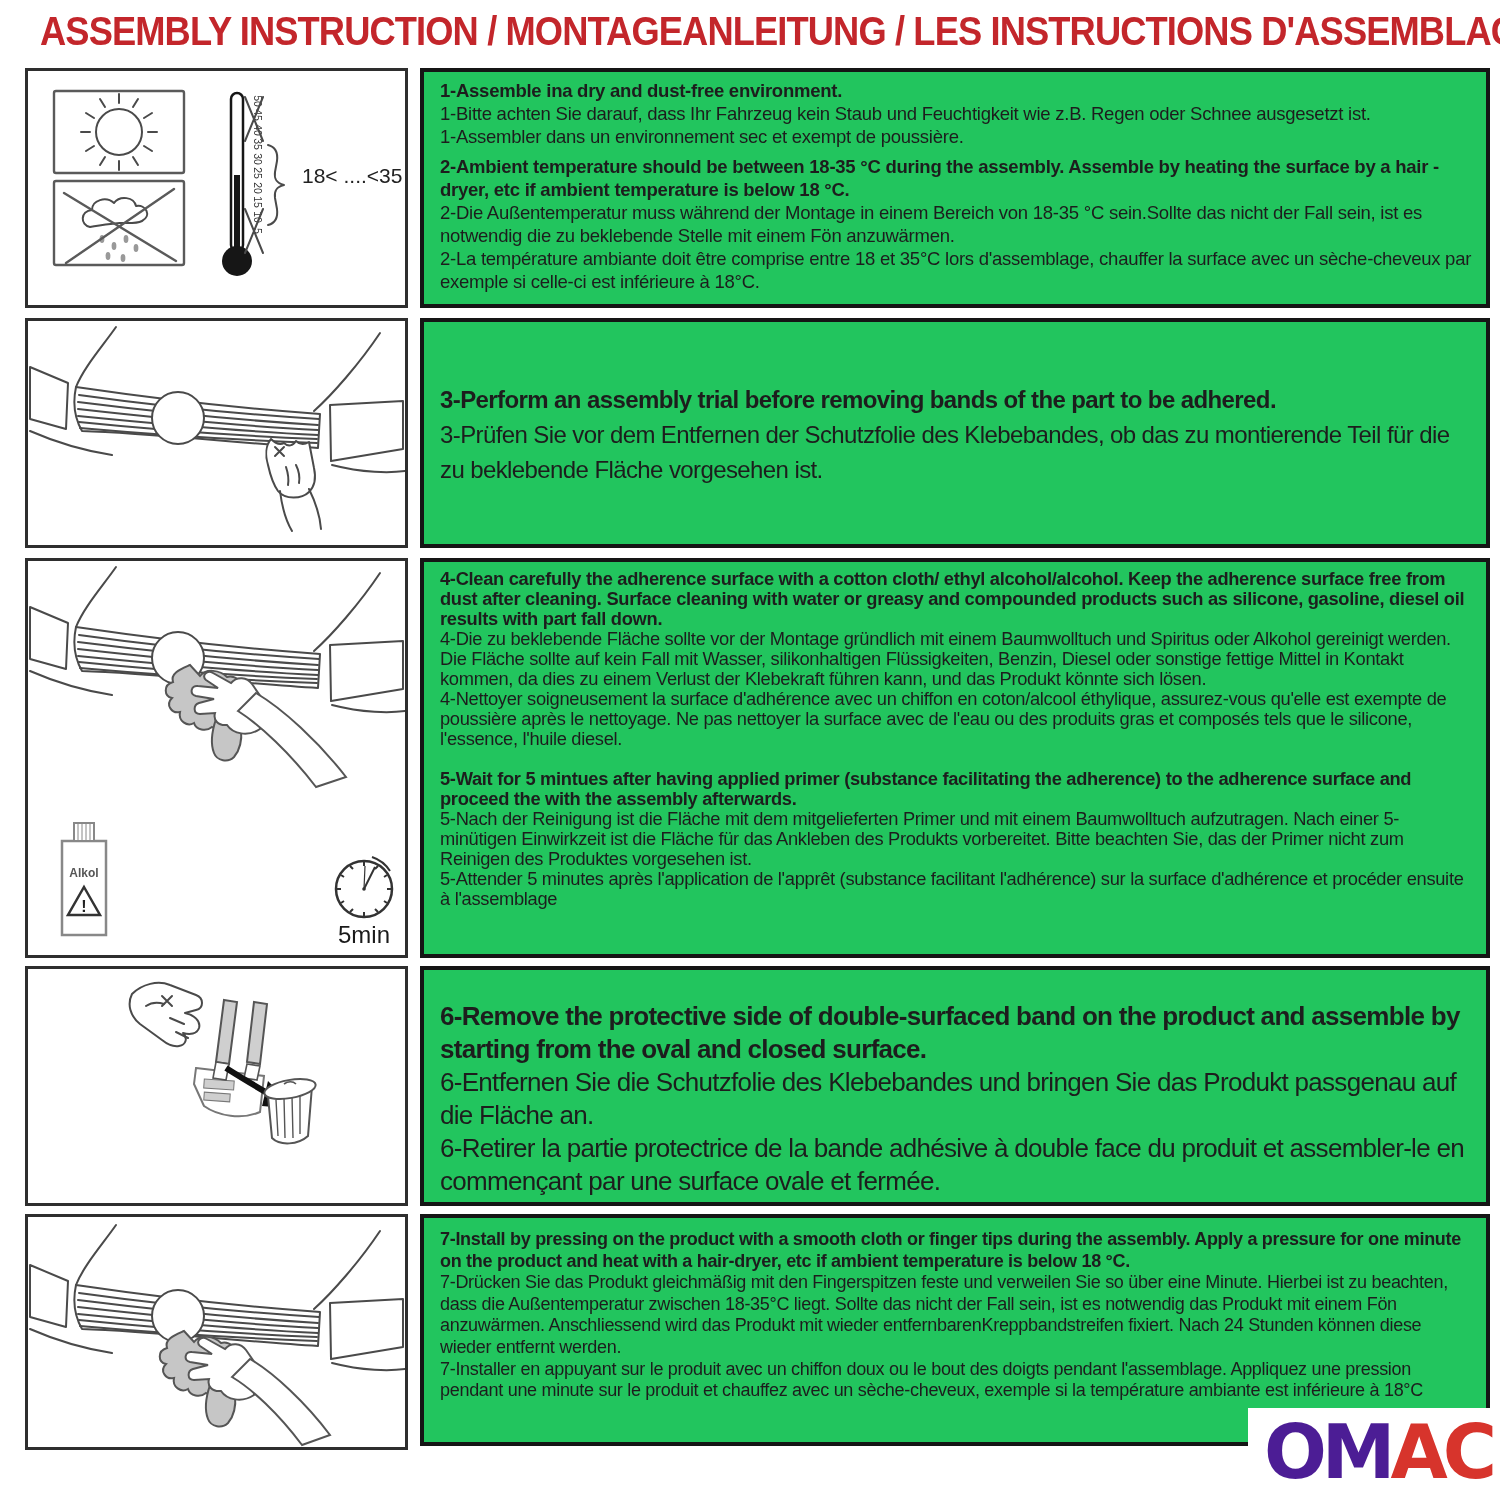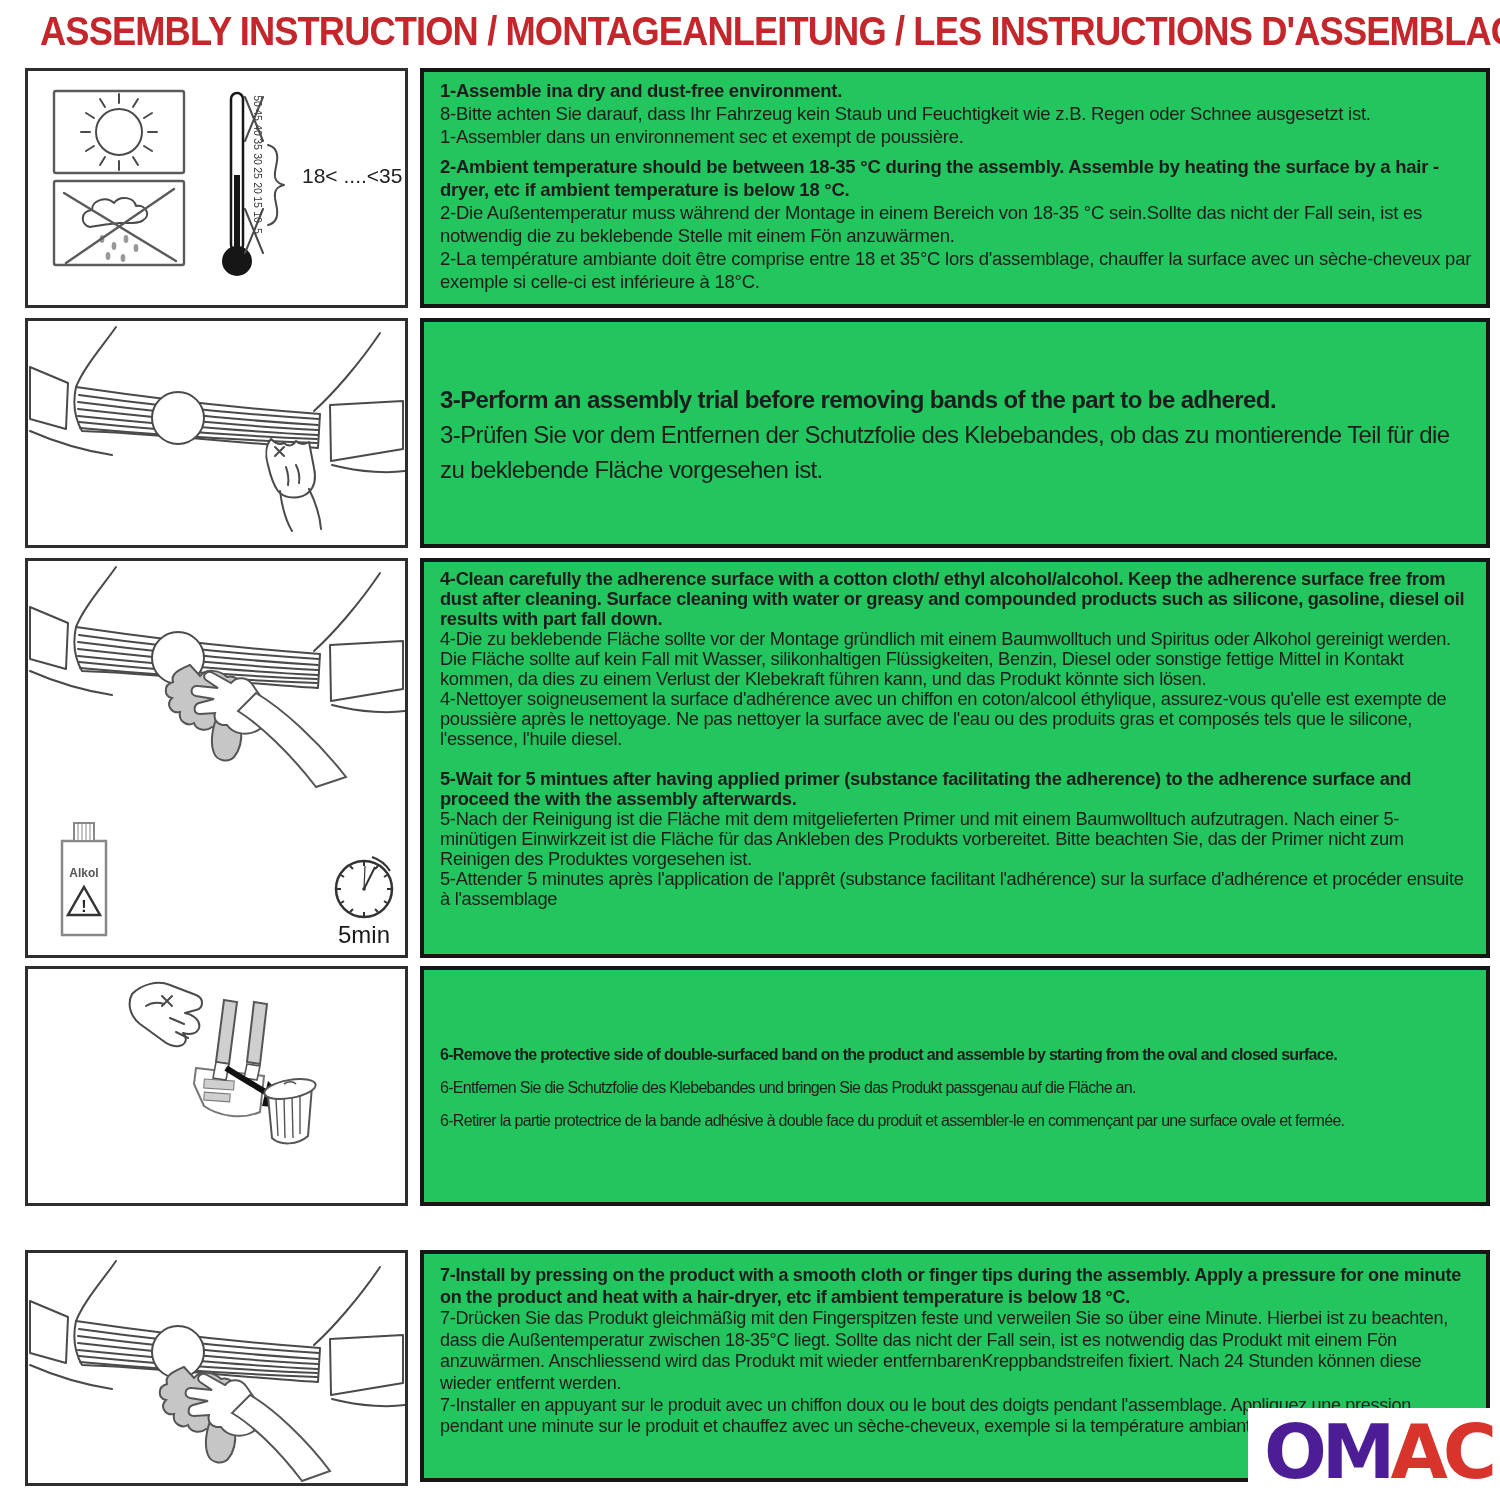--- a/index.html
+++ b/index.html
@@ -6,32 +6,32 @@
   .page{position:relative;width:1500px;height:1500px;background:#fff;overflow:hidden;
         font-family:"Liberation Sans",sans-serif;color:#1d1d1d;}
   .title{position:absolute;top:8px;left:40px;white-space:nowrap;font-weight:bold;
          font-size:41px;color:#C3262B;letter-spacing:-1px;
          transform:scaleX(.885);transform-origin:left top;}
   .row{position:absolute;left:25px;display:flex;align-items:flex-start;}
   #row1{top:68px;height:240px;}
   #row2{top:318px;height:230px;}
   #row3{top:558px;height:400px;}
   #row4{top:966px;height:240px;}
-  #row5{top:1214px;height:236px;margin-top:36px;}
+  #row5{top:1214px;height:236px;}
   .illus{width:383px;height:100%;border:3px solid #2e2e2e;background:#fff;
          flex:none;box-sizing:border-box;}
   .illus svg{display:block;width:100%;height:100%;}
   .tbox{width:1070px;margin-left:12px;border:4px solid #151515;background:#22c55e;
         box-sizing:border-box;height:100%;padding:7px 14px 4px 16px;
         display:flex;flex-direction:column;}
   #row5 .tbox{height:232px;padding-top:11px;}
   #row1 .tbox{font-size:18.5px;line-height:23px;letter-spacing:-0.25px;}
   #row2 .tbox{font-size:24px;line-height:35px;letter-spacing:-0.6px;justify-content:center;}
   #row3 .tbox{font-size:18.3px;line-height:20px;letter-spacing:-0.3px;}
-  #row4 .tbox{font-size:16px;line-height:33px;letter-spacing:-0.7px;justify-content:center;}
+  #row4 .tbox{font-size:26px;line-height:33px;letter-spacing:-0.7px;justify-content:flex-end;}
   #row5 .tbox{font-size:18px;line-height:21.6px;letter-spacing:-0.3px;}
   .para.bold{font-weight:bold;}
   #row1 .para.spacer{margin-top:7px;}
   #row3 .para.spacer{margin-top:20px;}
   .logo{position:absolute;right:2px;bottom:4px;background:#fff;padding:0 6px 0 16px;
         font-family:"DejaVu Sans",sans-serif;font-weight:bold;font-size:74px;
         line-height:88px;letter-spacing:-5px;white-space:nowrap;}
   .logo .lblack{color:#4c1d95;}
   .logo .lred{color:#D7342C;margin-top:48px;}
   
@@ -83,21 +83,21 @@
           </g>
           <path class="ln" d="M217,26 L235,70 M235,26 L217,70"></path>
           <path class="ln" d="M217,138 L235,182 M235,138 L217,182"></path>
           <path class="ln" d="M240,74 c8,2 10,8 9,16 l-2,11 c-1,7 1,11 9,13 c-8,2 -10,6 -9,13 l2,11 c1,8 -1,14 -9,16"></path>
           <text x="274" y="112" font-size="21" fill="#222">18&lt; ....&lt;35 C</text>
         </g>
       </svg>
     </div>
     <div class="tbox">
         <div class="para bold">1-Assemble ina dry and dust-free environment.</div>
-        <div class="para">8-Bitte achten Sie darauf, dass Ihr Fahrzeug kein Staub und Feuchtigkeit wie z.B. Regen oder Schnee ausgesetzt ist.</div>
+        <div class="para">1-Bitte achten Sie darauf, dass Ihr Fahrzeug kein Staub und Feuchtigkeit wie z.B. Regen oder Schnee ausgesetzt ist.</div>
         <div class="para">1-Assembler dans un environnement sec et exempt de poussière.</div>
         <div class="para bold spacer">2-Ambient temperature should be between 18-35 °C  during the assembly. Assemble by heating the surface by a hair -dryer, etc if ambient temperature is below 18 °C.</div>
         <div class="para">2-Die Außentemperatur muss während der Montage in einem Bereich von 18-35 °C  sein.Sollte das nicht der Fall sein, ist es notwendig die zu beklebende Stelle mit einem Fön anzuwärmen.</div>
         <div class="para">2-La température ambiante doit être comprise entre 18 et 35°C lors d'assemblage, chauffer la surface avec un sèche-cheveux par exemple si celle-ci est inférieure à 18°C.</div>
       </div>
   </div>
 
   <div class="row" id="row2">
     <div class="illus">
       <svg viewBox="0 0 377 224" preserveAspectRatio="xMidYMid meet">

